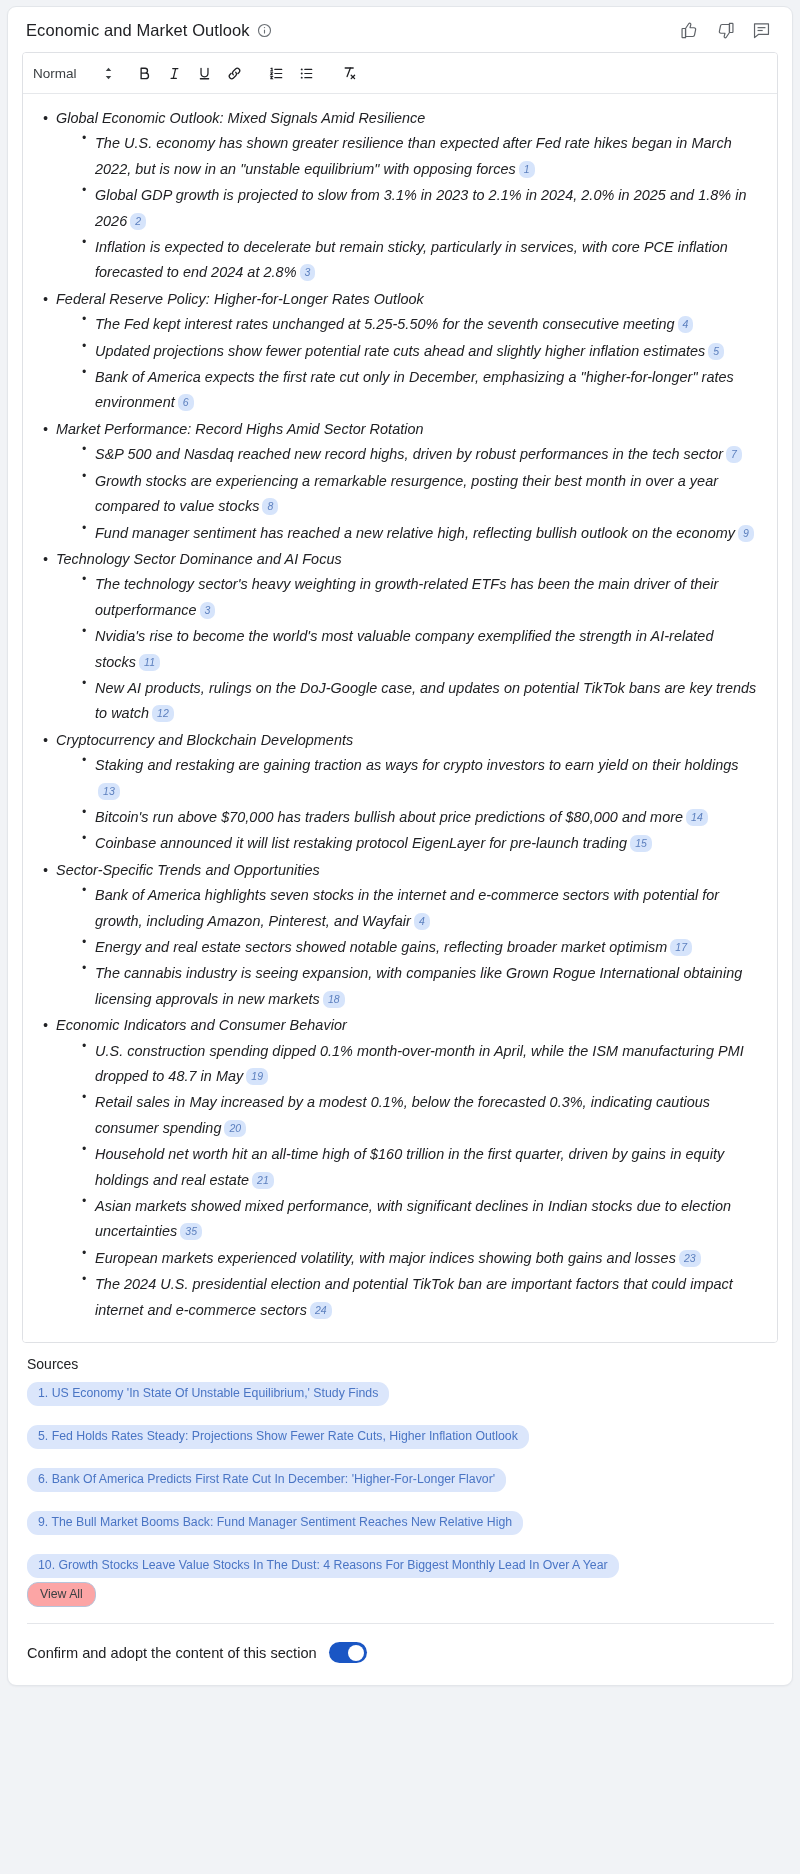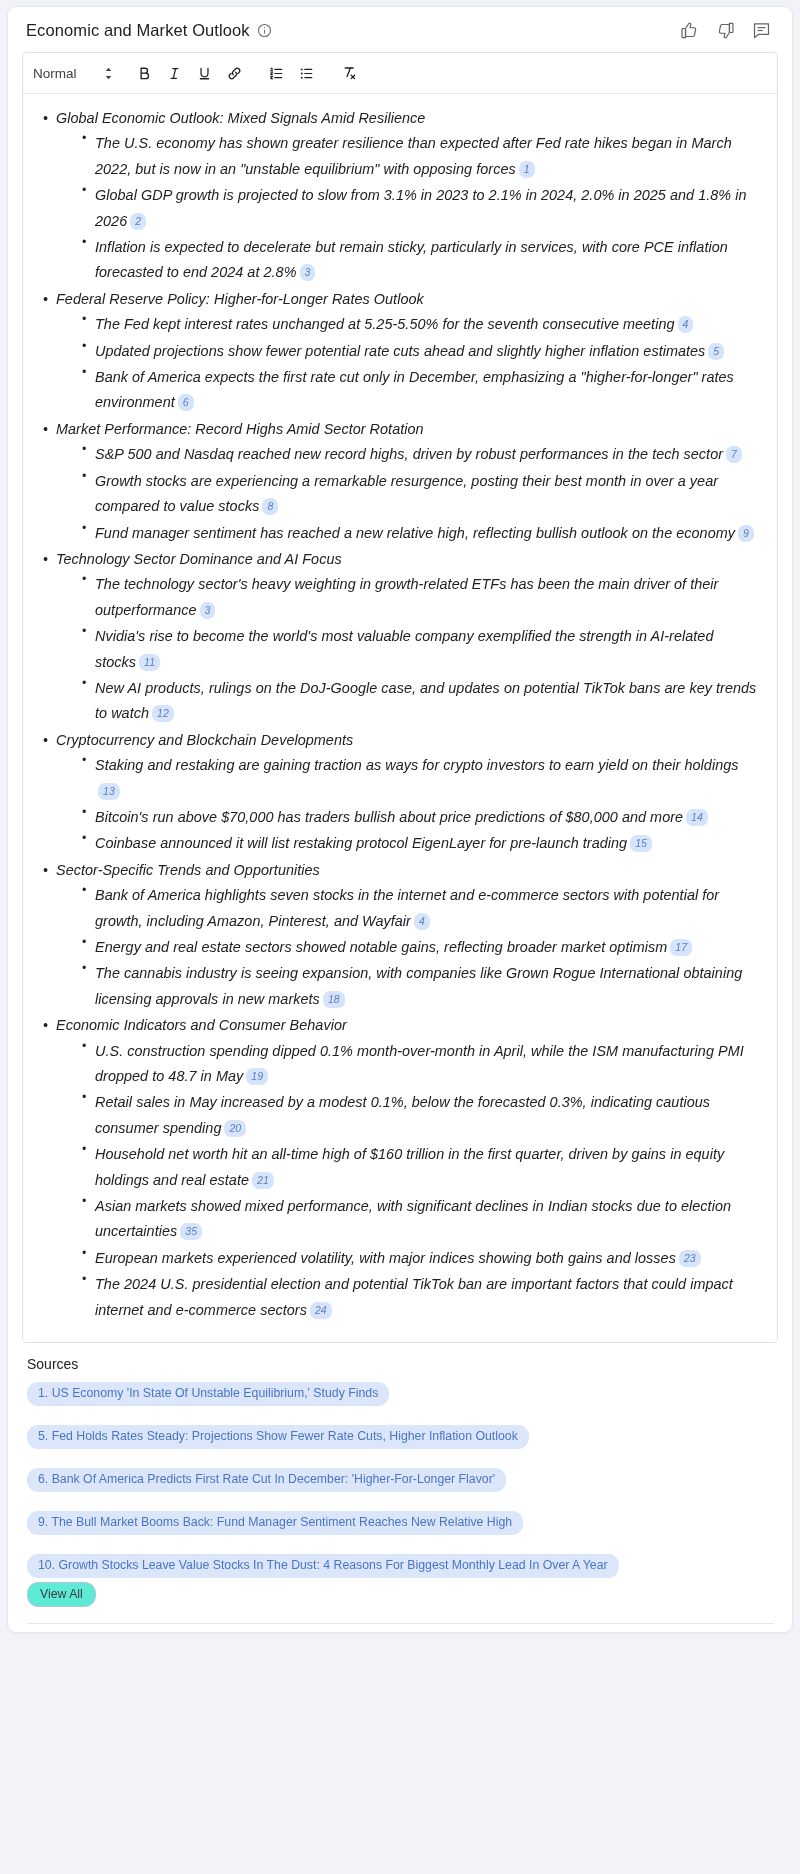--- a/index.html
+++ b/index.html
@@ -199,21 +199,21 @@
     cursor: pointer;
     max-width: 100%;
     overflow: hidden;
     text-overflow: clip;
   }
   .view-all {
     margin-top: 4px;
     display: inline-block;
     border: 1px solid #b6c4da;
     color: #3c4043;
-    background: #5eead4;
+    background: #fca5a5;
     font-size: 12.3px;
     line-height: 16px;
     padding: 3px 12px 4px 12px;
     border-radius: 11px;
     cursor: pointer;
   }
 
   .divider {
     height: 1px;
     background: #e4e6ea;
@@ -482,14 +482,20 @@
         <div class="chip">5. Fed Holds Rates Steady: Projections Show Fewer Rate Cuts, Higher Inflation Outlook</div>
         <div class="chip">6. Bank Of America Predicts First Rate Cut In December: 'Higher-For-Longer Flavor'</div>
         <div class="chip">9. The Bull Market Booms Back: Fund Manager Sentiment Reaches New Relative High</div>
         <div class="chip">10. Growth Stocks Leave Value Stocks In The Dust: 4 Reasons For Biggest Monthly Lead In Over A Year</div>
       </div>
     <div class="view-all">View All</div>
   </div>
 
   <div class="divider"></div>
 
+  <div class="confirm-row">
+    <span class="confirm-label">Confirm and adopt the content of this section</span>
+    <span class="toggle">
+      <span class="knob"></span>
+    </span>
+  </div>
 
 </div>
 
 </body></html>

